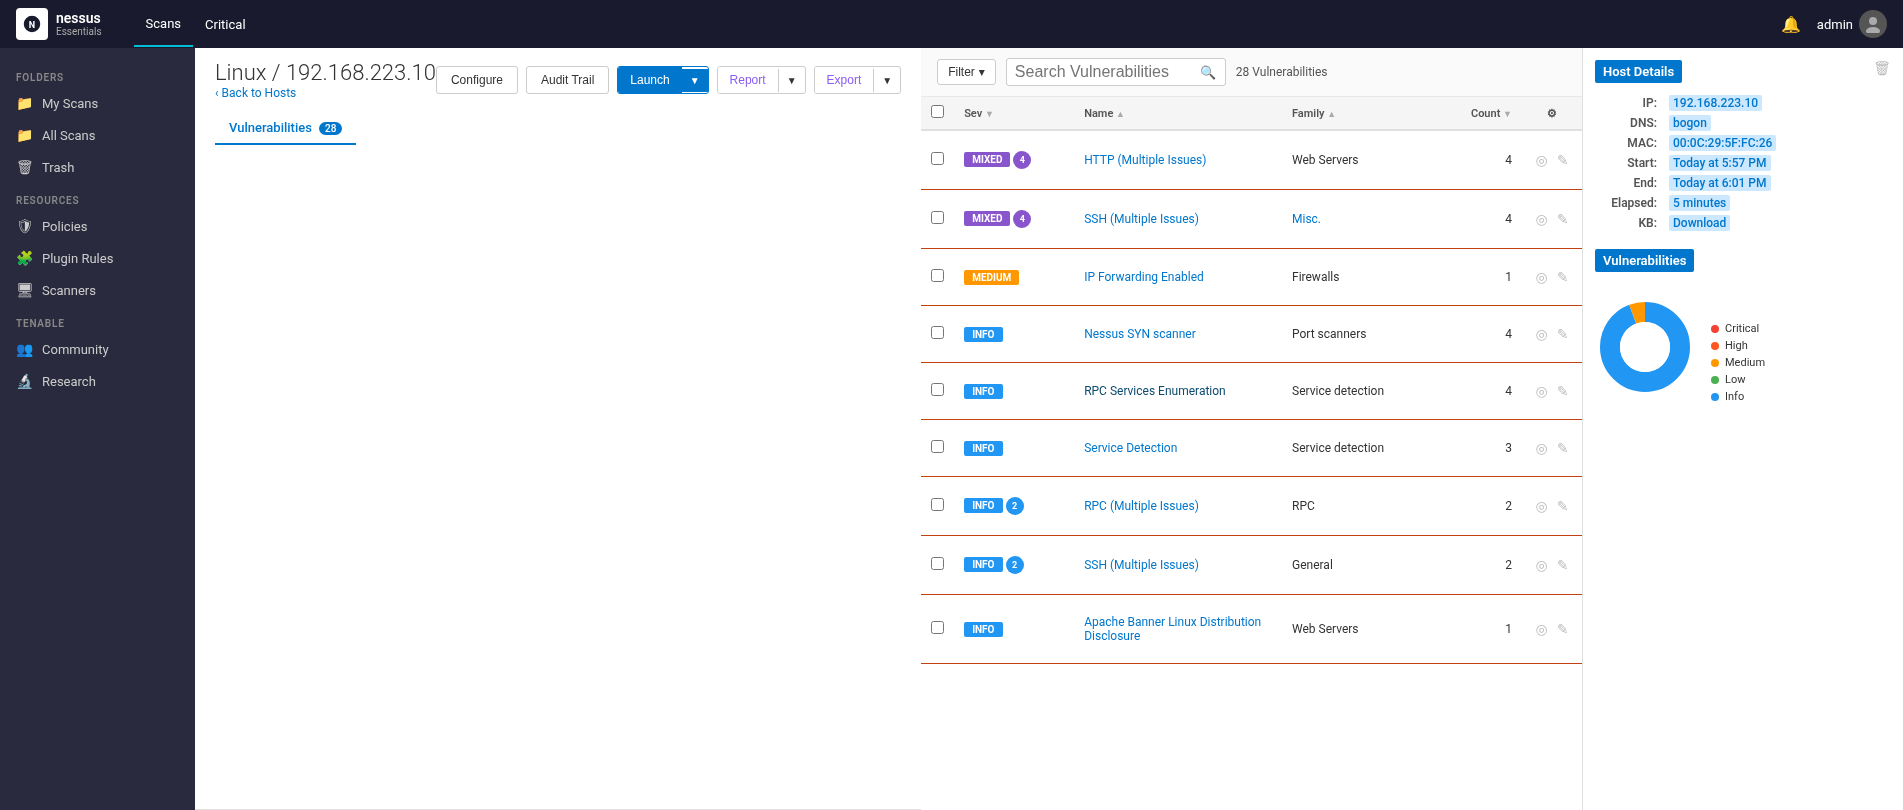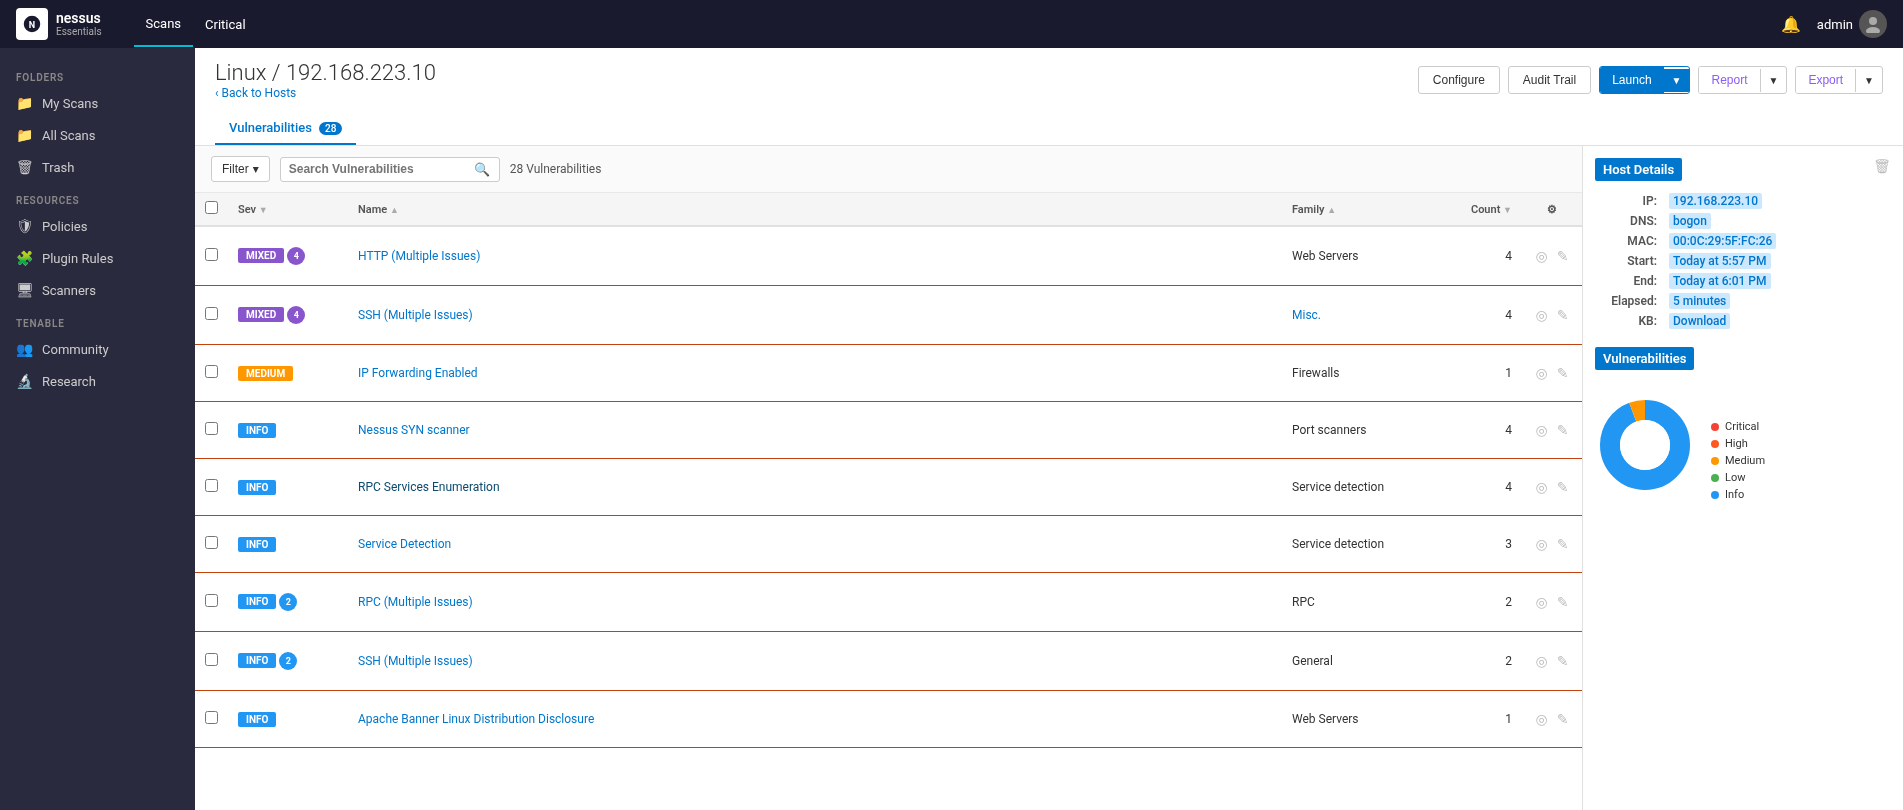--- a/index.html
+++ b/index.html
@@ -65,21 +65,21 @@
     }
     .sidebar-item {
       display: flex; align-items: center; gap: 10px;
       padding: 8px 16px;
       color: #ccc; cursor: pointer;
       font-size: 13px;
     }
     .sidebar-icon { font-size: 14px; width: 16px; text-align: center; }
 
     
-    .main { flex: 1; display: flex; flex-direction: column; overflow: hidden; background: #f0f0f0; }
+    .main { flex: 1; display: flex; flex-direction: row; overflow: hidden; background: #f0f0f0; }
 
     
     .page-header {
       background: #fff;
       padding: 12px 20px 0;
       border-bottom: 1px solid #e0e0e0;
     }
     .page-header-top {
       display: flex; align-items: center; justify-content: space-between; margin-bottom: 8px;
     }
@@ -136,21 +136,21 @@
       display: flex; align-items: center; gap: 4px;
       padding: 5px 10px; border: 1px solid #ccc; border-radius: 3px;
       background: #fff; cursor: pointer; font-size: 12px; color: #333;
     }
     .search-box {
       display: flex; align-items: center; gap: 6px;
       border: 1px solid #ccc; border-radius: 3px; padding: 4px 8px;
       background: #fff; width: 220px;
     }
     .search-input {
-      border: none; outline: none; font-size: 12px; color: #b91c1c; width: 100%; background: transparent; font-weight: bold;
+      border: none; outline: none; font-size: 16px; color: #b91c1c; width: 100%; background: transparent;
     }
     .vuln-count { font-size: 12px; color: #555; }
 
     
     .vuln-table { width: 100%; border-collapse: collapse; }
     .vuln-table thead tr { background: #f5f5f5; border-bottom: 2px solid #e0e0e0; }
     .vuln-table th {
       padding: 8px 10px; text-align: left; font-size: 11px; font-weight: 600;
       color: #555; white-space: nowrap; user-select: none;
     }

